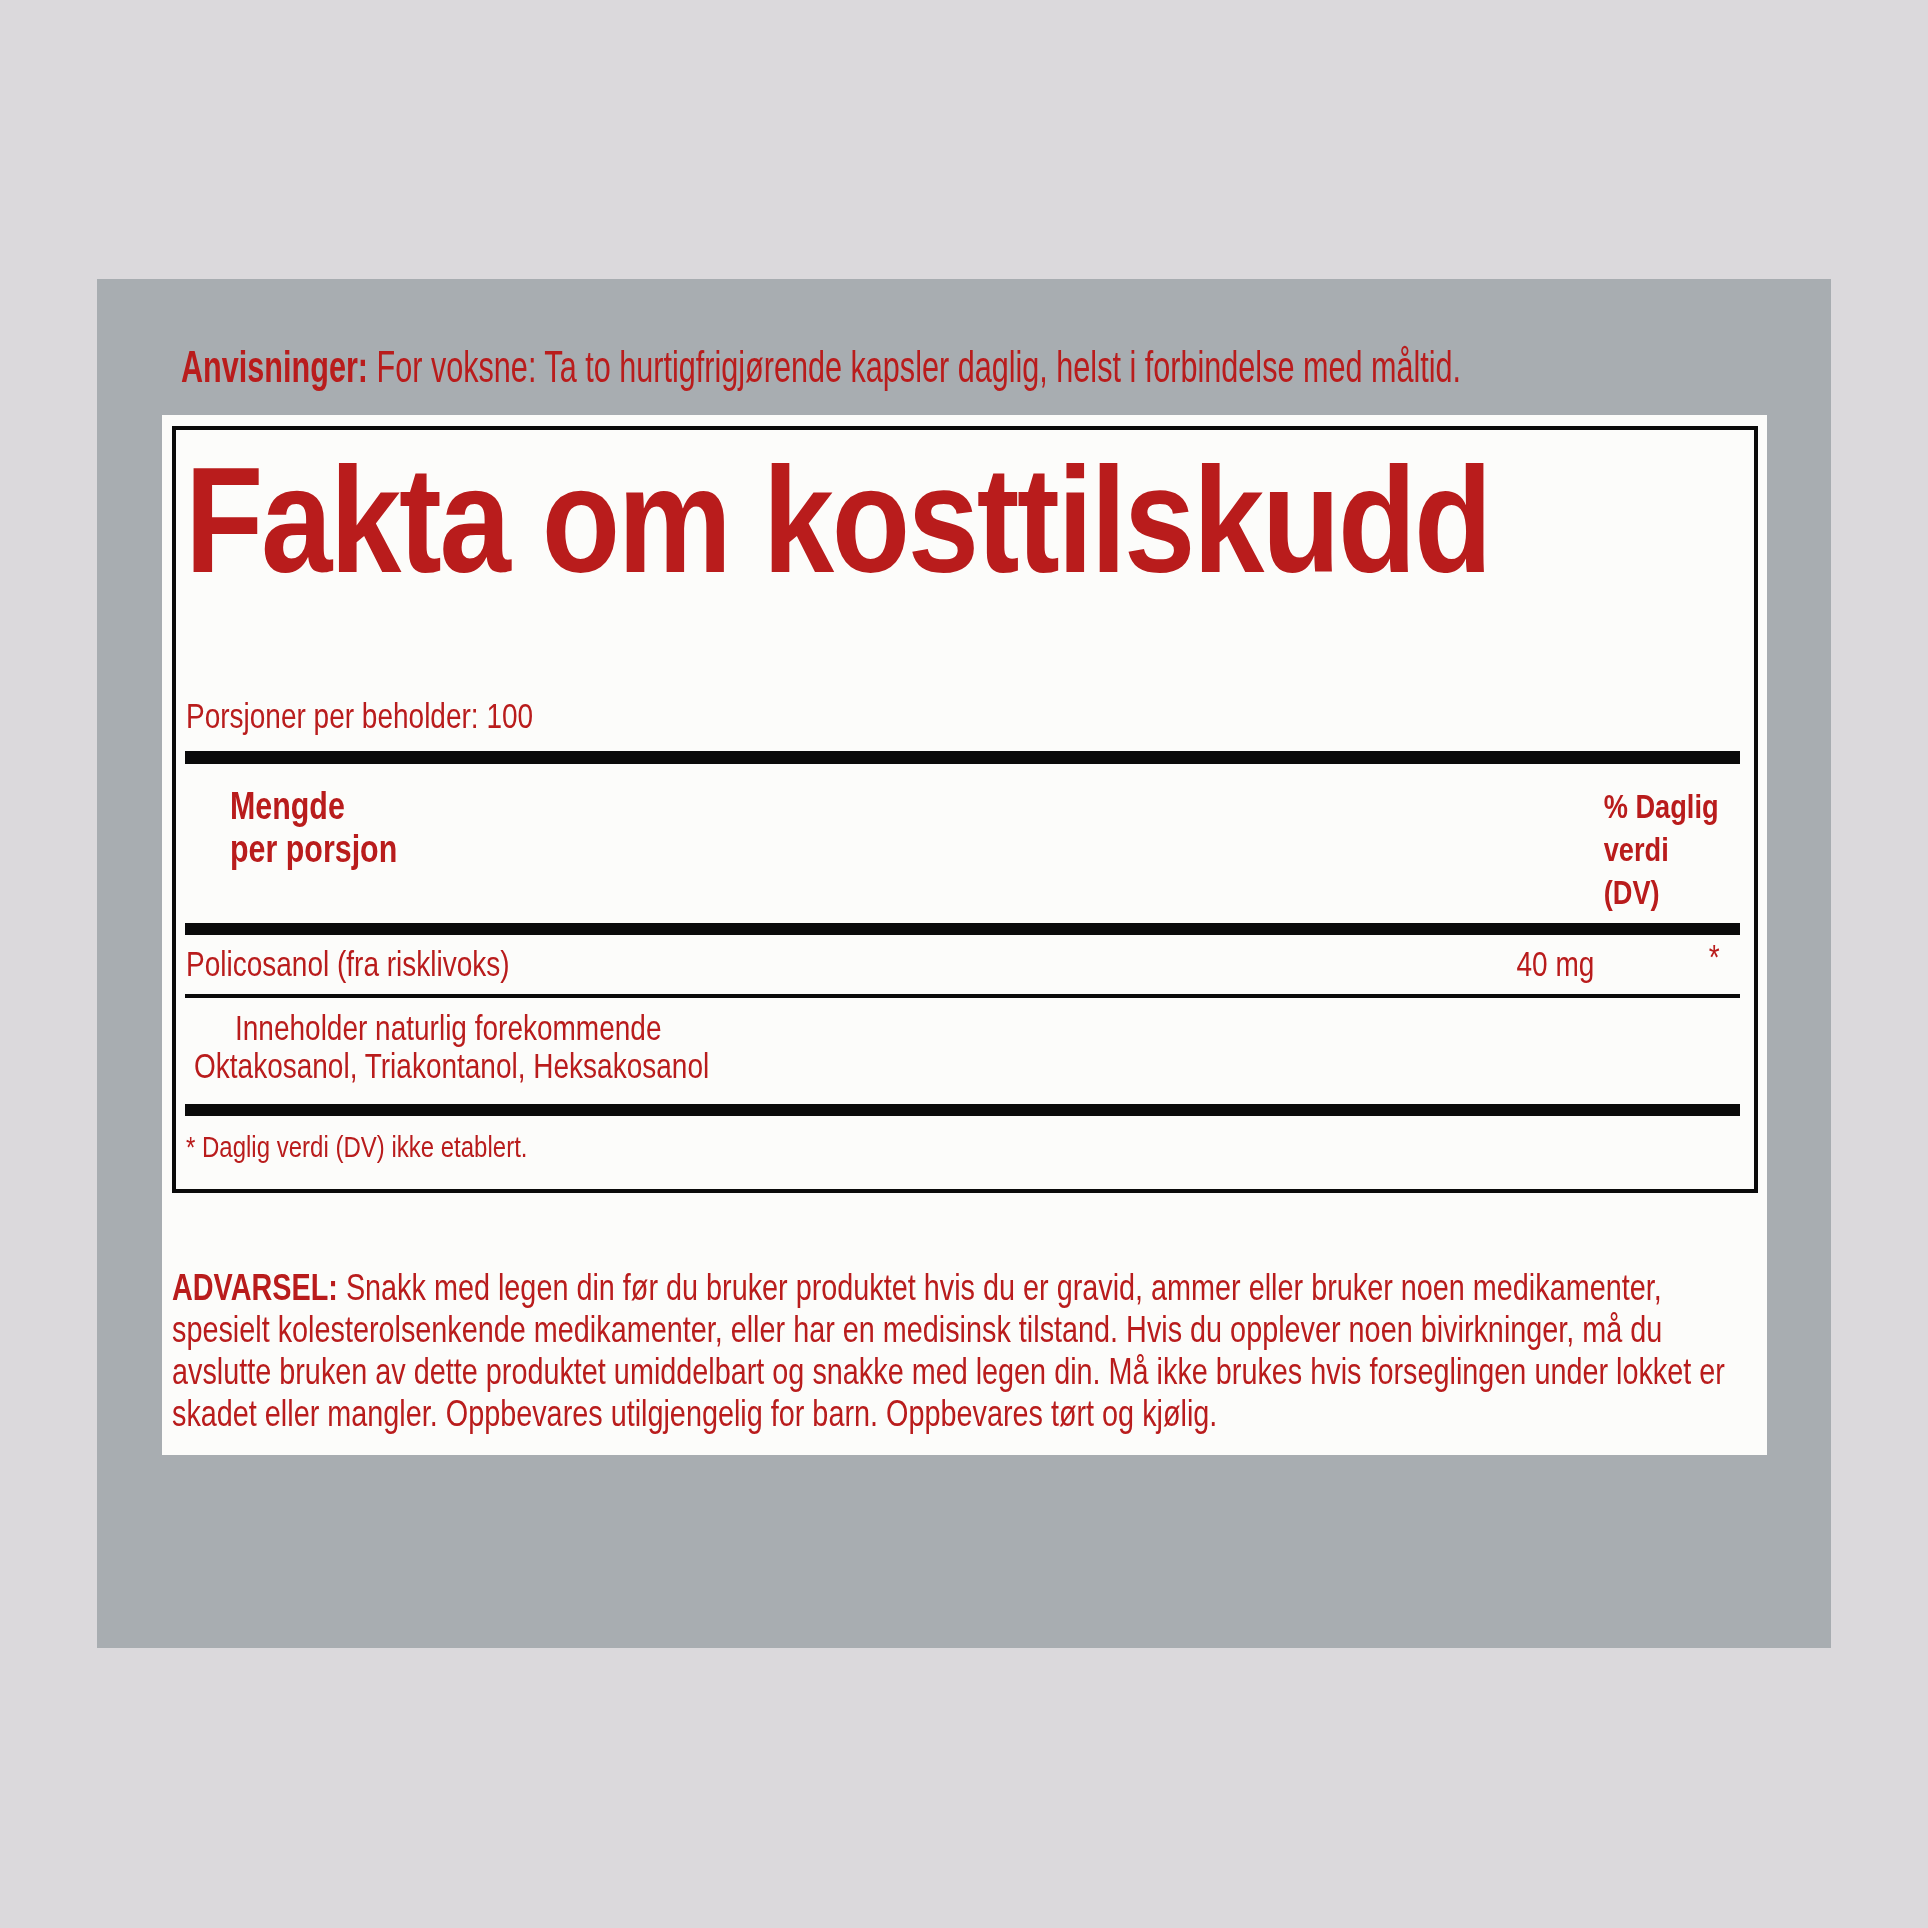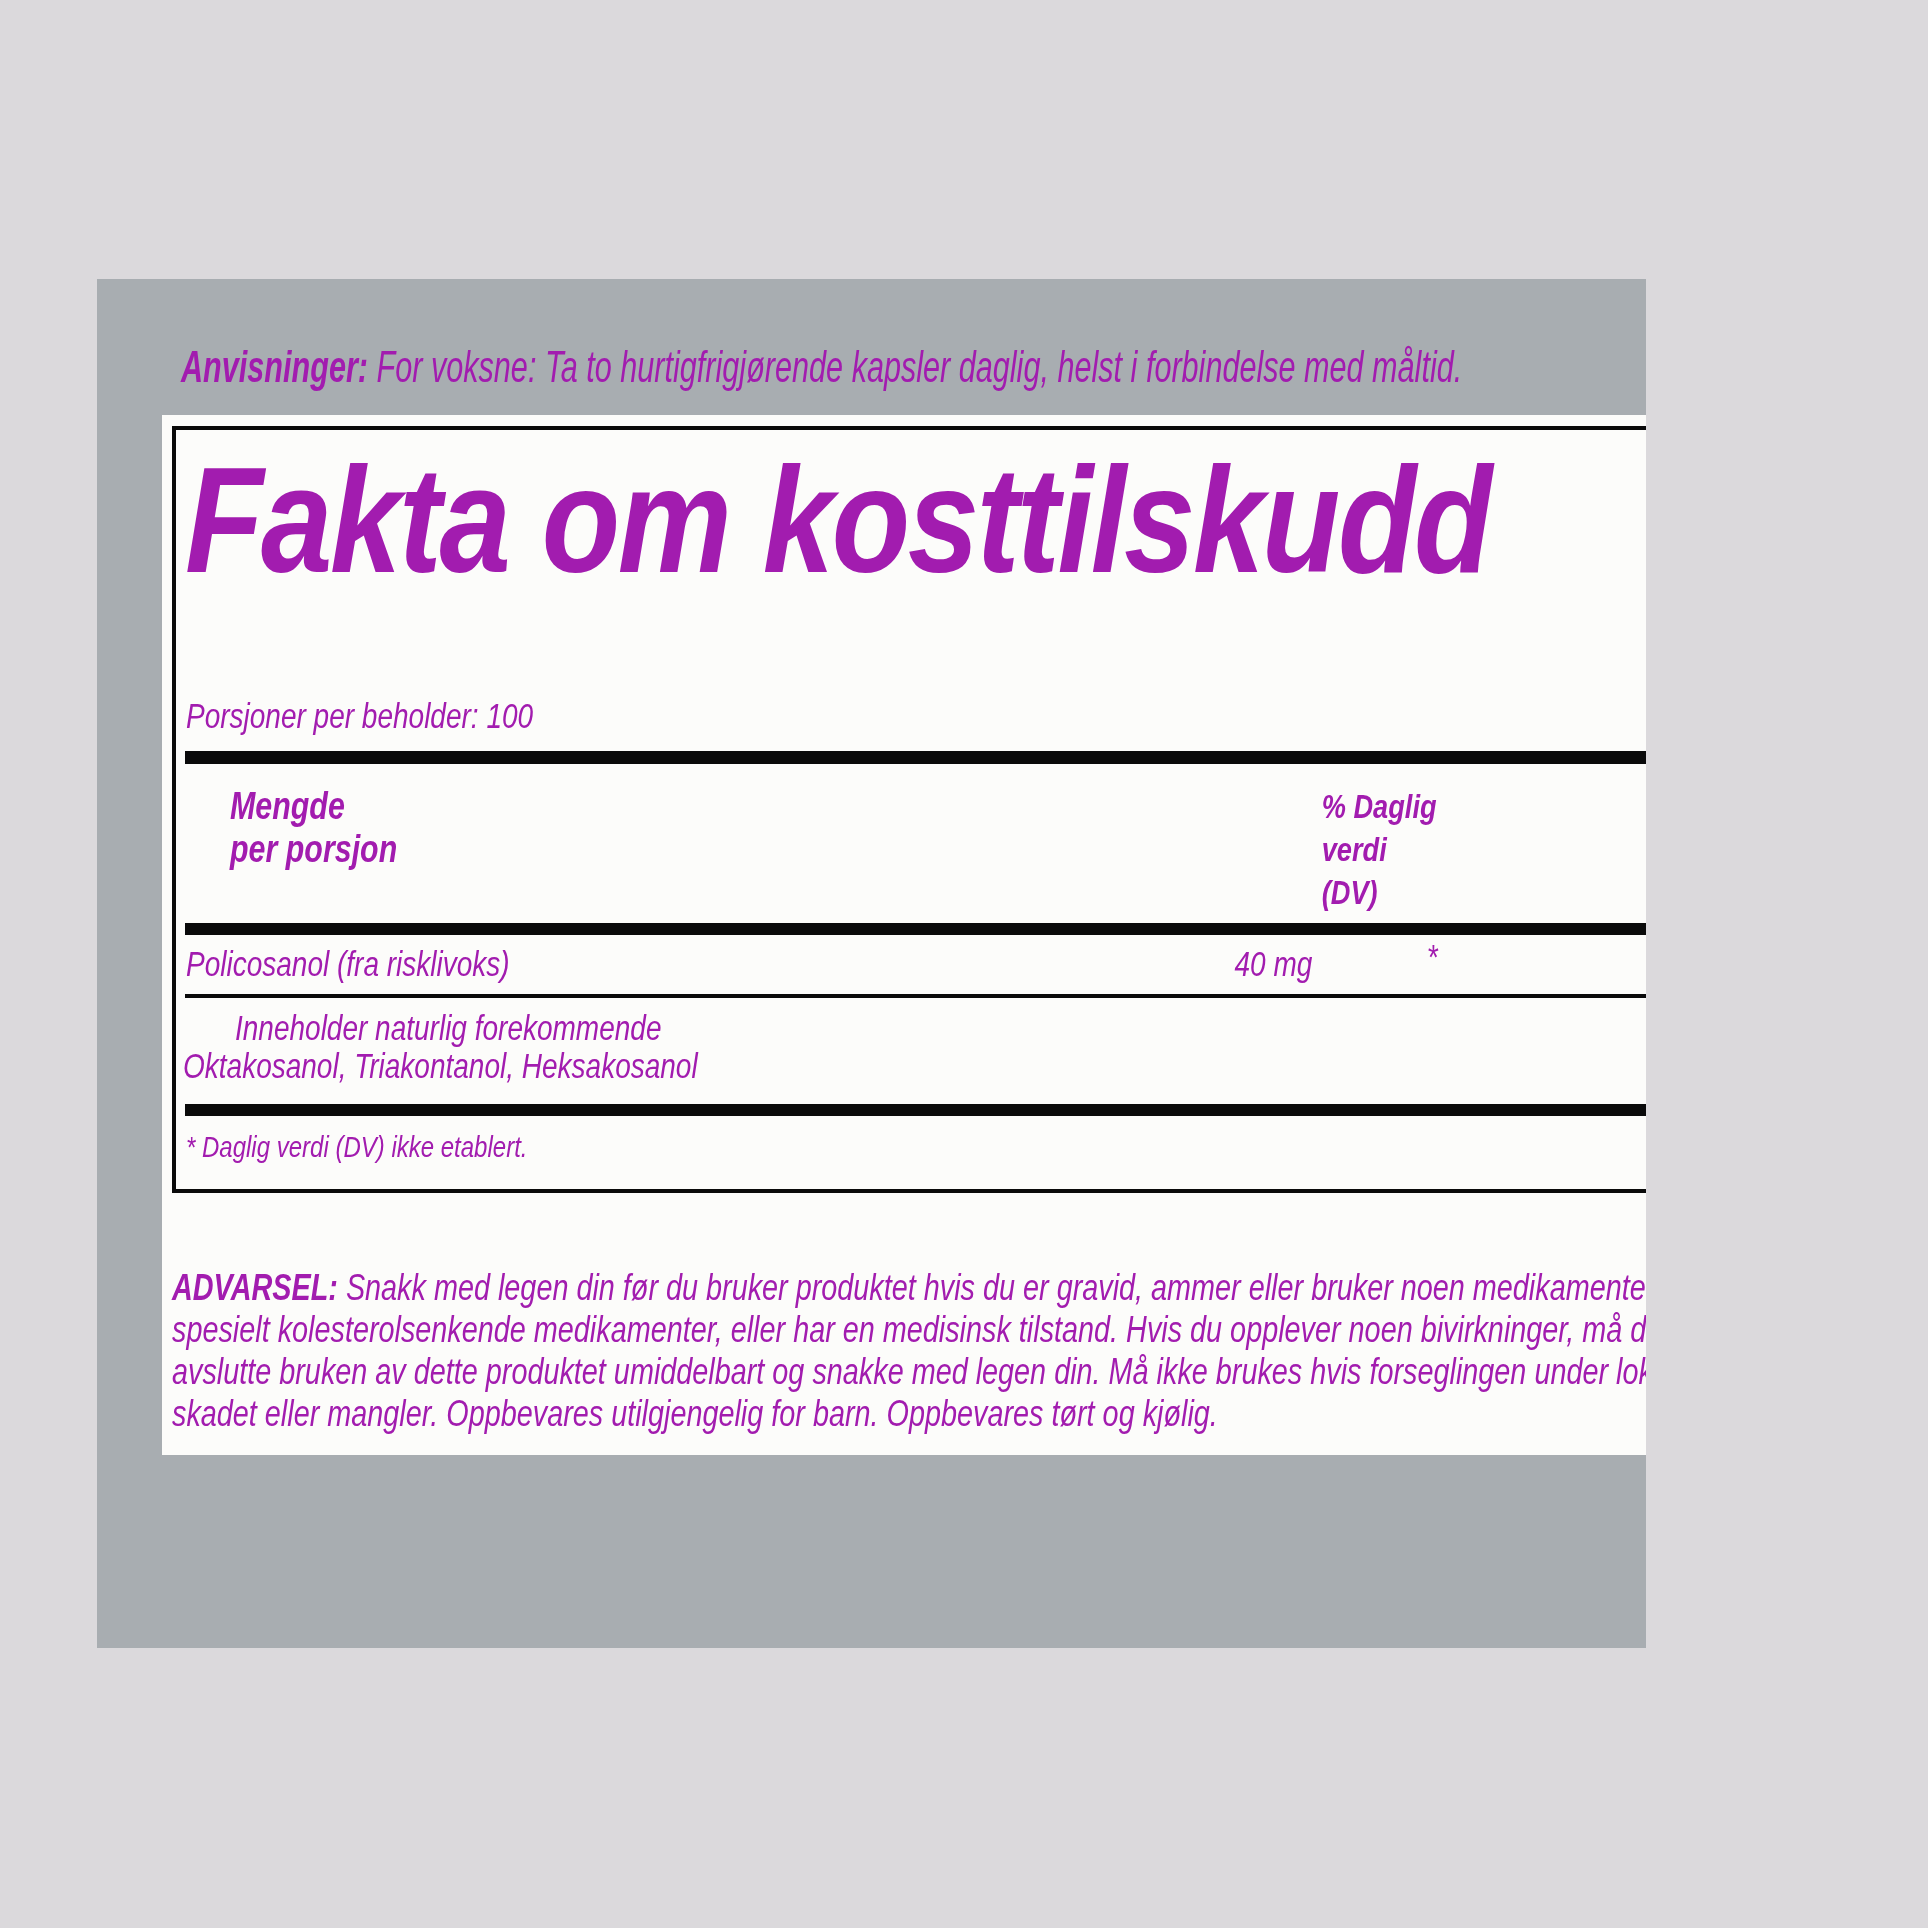--- a/index.html
+++ b/index.html
@@ -2,26 +2,25 @@
 <html style="font-size:15px"><head>
 <meta charset="utf-8">
 <style>
   html, body { margin: 0; padding: 0; }
   body {
     font-family: "Liberation Sans", "DejaVu Sans", sans-serif;
     background: #dbd9dc;
   }
   #stage {
     position: relative;
-    width: 1646px;
+    width: 1928px;
     height: 1928px;
     background: #dbd9dc;
     overflow: hidden;
-    color: #a21caf;
-    font-style: italic;
+    color: #b91c1c;
   }
   .abs { position: absolute; }
 
   .panel {
     left: 97px; top: 279px;
     width: 1734px; height: 1369px;
     background: #a8adb1;
   }
   .white-area {
     left: 162px; top: 415px;
@@ -77,21 +76,21 @@
     font-size: 34px; font-weight: bold; line-height: 43px;
     text-align: left;
   }
   .dv-header .condR { transform: scaleX(0.8); }
 
   .ingredient-name { left: 186px; top: 945px; }
   .ingredient-amount { right: 334px; top: 945px; text-align: center; }
   .ingredient-dv { right: 208px; top: 938px; text-align: right; }
 
   .subnote1 { left: 235px; top: 1009px; }
-  .subnote2 { left: 183px; top: 1047px; }
+  .subnote2 { left: 194px; top: 1047px; }
 
   .footnote { left: 186px; top: 1130px; font-size: 30px; line-height: 1.1; }
   .footnote .condL { transform: scaleX(0.8); }
 
   .other-ingredients {
     left: 172px; top: 1209px;
     font-size: 36px; line-height: 1.1;
   }
   .other-ingredients .condL { transform: scaleX(0.8); }
   .oi-label { font-weight: bold; }

